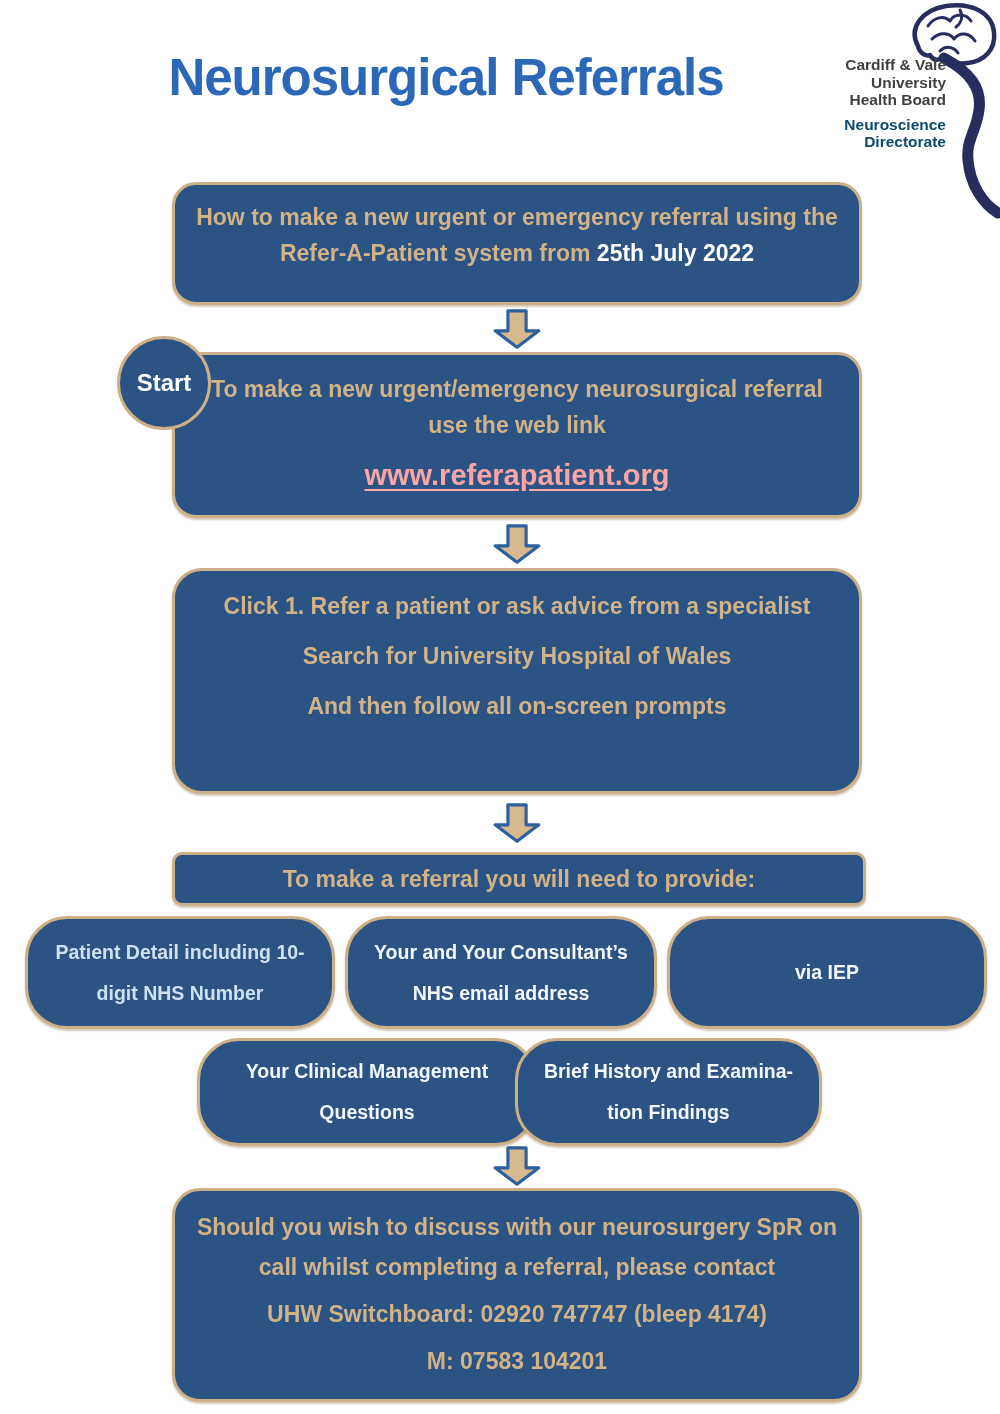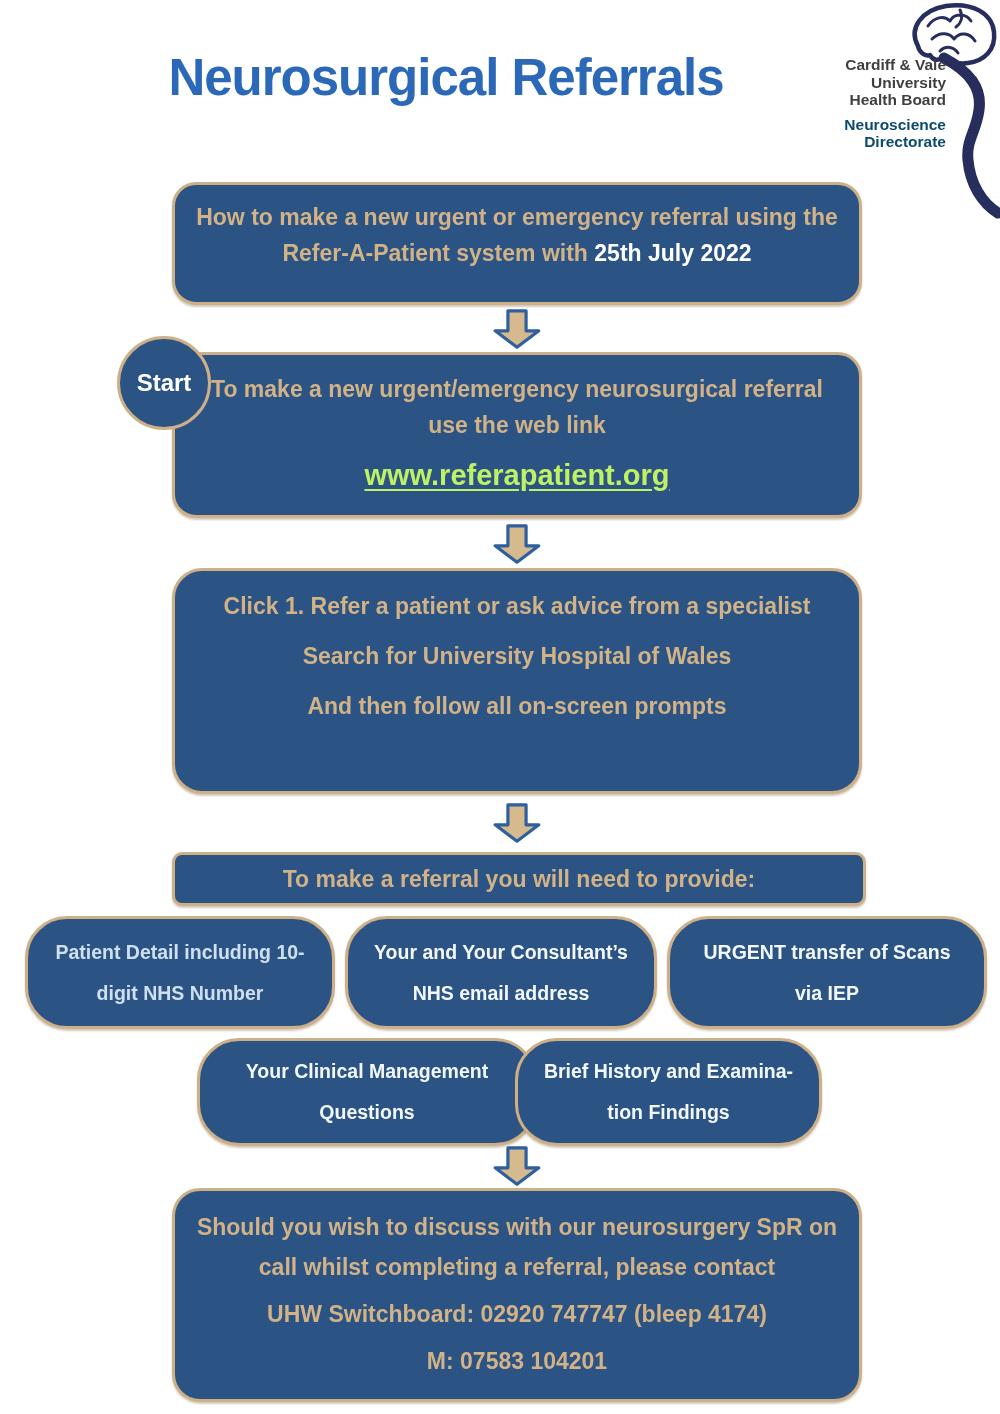--- a/index.html
+++ b/index.html
@@ -28,21 +28,21 @@
     display:flex;flex-direction:column;align-items:center;justify-content:flex-start;
   }
   .bline{
     font-size:23px;font-weight:700;color:#d2b287;white-space:nowrap;
     text-align:center;line-height:36px;
   }
   .bline .date{color:#ffffff;}
   .intro{top:182px;height:123px;padding-top:14px;}
   .weblink{top:352px;height:166px;padding-top:16px;}
   .weblink .link{
-    margin-top:12px;font-size:29px;font-weight:700;color:#bef264;
+    margin-top:12px;font-size:29px;font-weight:700;color:#fca5a5;
     text-decoration:underline;text-underline-offset:4px;line-height:40px;
   }
   .steps{top:568px;height:226px;padding-top:10px;border-radius:30px;}
   .steps .bline{line-height:50px;}
   .provide{top:852px;height:54px;border-radius:10px;justify-content:center;width:694px;}
   .contact{top:1188px;height:214px;padding-top:16px;border-radius:28px;}
   .contact .bline{line-height:40px;}
   .contact .gap{margin-top:7px;}
   
   .start-circle{
@@ -98,21 +98,21 @@
       <div>Health Board</div>
       <div class="logo-dept">
         <div>Neuroscience</div>
         <div>Directorate</div>
       </div>
     </div>
   </div>
 
   <div class="fbox intro">
     <div class="bline">How to make a new urgent or emergency referral using the</div>
-    <div class="bline"><span>Refer-A-Patient system with </span><span class="date">25th July 2022</span></div>
+    <div class="bline"><span>Refer-A-Patient system from </span><span class="date">25th July 2022</span></div>
   </div>
 
   <svg class="arrow a1" viewBox="0 0 52 44">
     <path d="M16 2 H36 V24 H50 L26 42 L2 24 H16 Z" fill="#d6b98c" stroke="#2e5f9e" stroke-width="3.5" stroke-linejoin="round"></path>
   </svg>
 
   <div class="start-circle">
     <span>Start</span>
   </div>
 
@@ -142,21 +142,20 @@
 
   <div class="pill pill-a">
     <div class="pline">Patient Detail including 10-</div>
     <div class="pline">digit NHS Number</div>
   </div>
   <div class="pill pill-b">
     <div class="pline">Your and Your Consultant’s</div>
     <div class="pline">NHS email address</div>
   </div>
   <div class="pill pill-c">
-    <div class="pline">URGENT transfer of Scans</div>
     <div class="pline">via IEP</div>
   </div>
 
   <div class="pill pill-d">
     <div class="pline">Your Clinical Management</div>
     <div class="pline">Questions</div>
   </div>
   <div class="pill pill-e">
     <div class="pline">Brief History and Examina-</div>
     <div class="pline">tion Findings</div>

